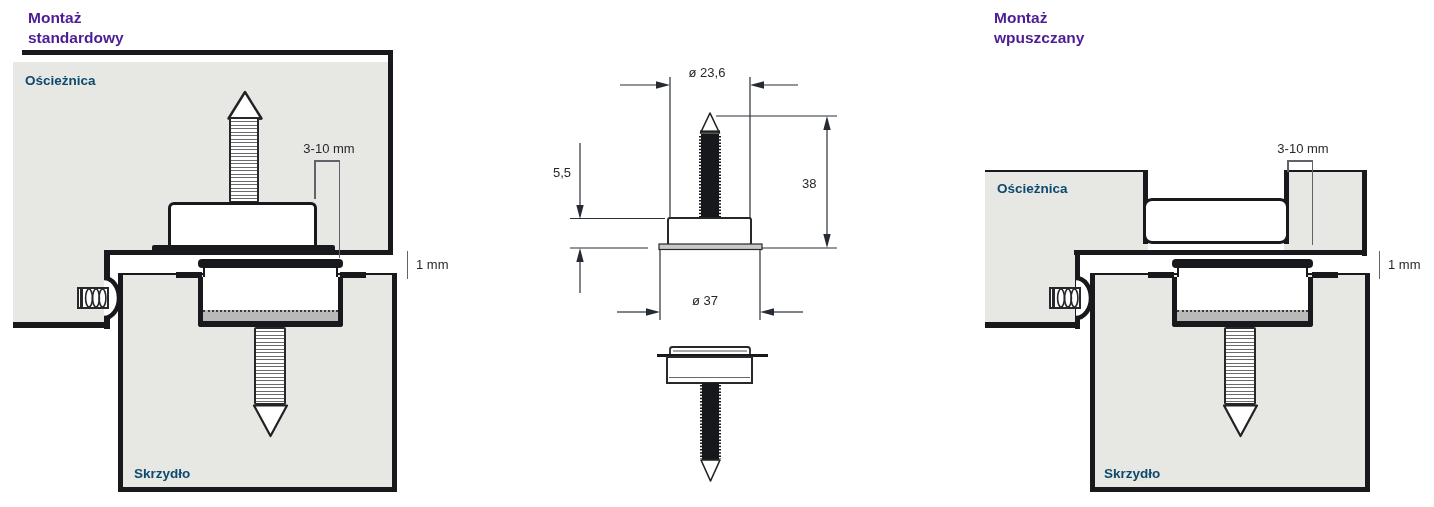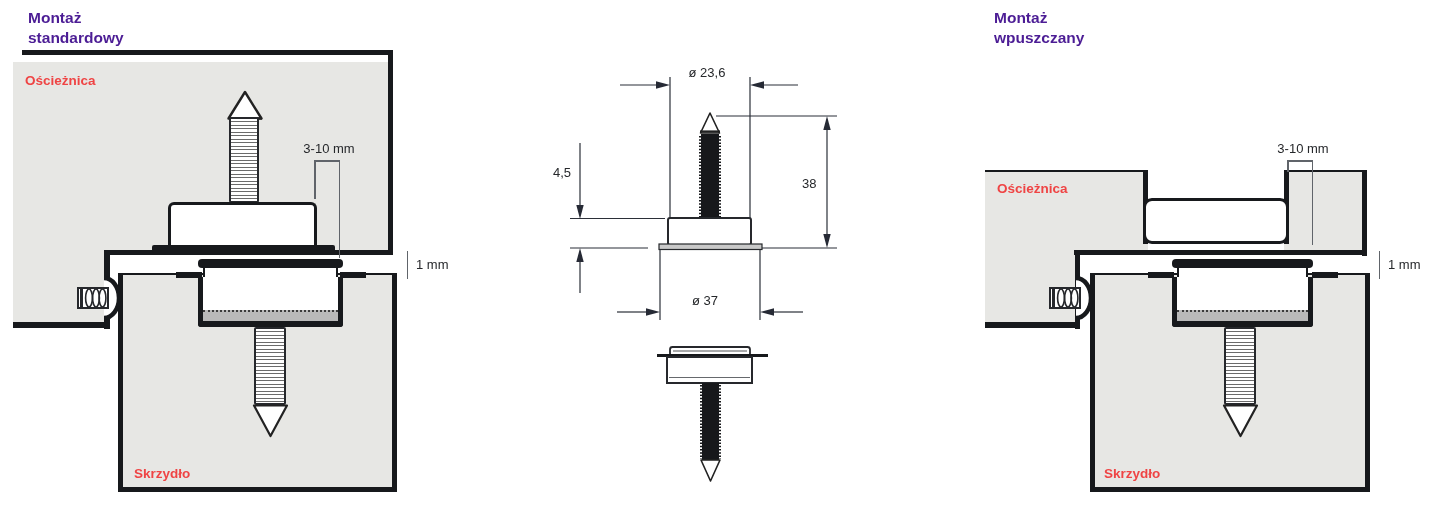--- a/index.html
+++ b/index.html
@@ -4,21 +4,21 @@
 <style>
   html,body{margin:0;padding:0;background:#ffffff;}
   #stage{position:relative;width:1434px;height:507px;background:#ffffff;overflow:hidden;
          font-family:"Liberation Sans", sans-serif;}
   #stage *{box-sizing:border-box;}
   .abs{position:absolute;}
   .gray{background:#e7e7e4;}
   .blk{background:#17191c;}
   .thin{background:#60646a;}
   .title{font-size:15.5px;font-weight:bold;line-height:20px;color:#4c1d95;white-space:pre-line;}
-  .part-label{font-size:13.5px;font-weight:bold;color:#ef4444;}
+  .part-label{font-size:13.5px;font-weight:bold;color:#0c4a6e;}
   .dim-text{font-size:13px;color:#26282b;white-space:nowrap;}
   .ctr{transform:translateX(-50%);}
   .catch-body{background:#fff;border:3px solid #17191c;border-bottom:none;border-radius:6px 6px 0 0;}
   .flange{background:#17191c;border-radius:2px;}
   .cap-bar{background:#17191c;border-radius:4px;}
   .neck{background:#fff;border-left:2.5px solid #17191c;border-right:2.5px solid #17191c;}
   .cup-body{background:#fff;border-left:5px solid #17191c;border-right:5px solid #17191c;border-bottom:6px solid #17191c;border-radius:0 0 3px 3px;}
   .cup-band{position:absolute;left:0;right:0;bottom:0;height:11px;background:#b9b9b9;border-top:2px dotted #3a3a3a;}
   .thread{background-color:#fff;border:2px solid #26282c;border-radius:2px;
           background-image:repeating-linear-gradient(to bottom,#ffffff 0px,#ffffff 2.4px,#6b6b6b 2.4px,#6b6b6b 3.5px);}
@@ -128,21 +128,21 @@
       <line x1="112" y1="295.5" x2="223" y2="295.5" stroke="#17191c" stroke-width="3"></line>
       <rect x="122" y="297" width="85" height="26" fill="#ffffff" stroke="#26282c" stroke-width="2"></rect>
       <line x1="124" y1="317.5" x2="205" y2="317.5" stroke="#55585c" stroke-width="0.9"></line>
       <rect x="157" y="323" width="17" height="78" fill="#17181b"></rect>
       <line x1="156" y1="325" x2="156" y2="399" stroke="#17181b" stroke-width="2" stroke-dasharray="1.5,1.7"></line>
       <line x1="175" y1="325" x2="175" y2="399" stroke="#17181b" stroke-width="2" stroke-dasharray="1.5,1.7"></line>
       <polygon points="156,400 175,400 165.5,421" fill="#ffffff" stroke="#222222" stroke-width="1.6" stroke-linejoin="round"></polygon>
     </g>
   </svg>
   <div class="abs dim-text ctr" style="left:707px;top:65px;">ø 23,6</div>
-  <div class="abs dim-text" style="left:553px;top:165px;">4,5</div>
+  <div class="abs dim-text" style="left:553px;top:165px;">5,5</div>
   <div class="abs dim-text" style="left:802px;top:176px;">38</div>
   <div class="abs dim-text ctr" style="left:705px;top:293px;">ø 37</div>
 
   <div class="abs title" style="left:994px;top:8px;">Montaż
 wpuszczany</div>
 
   <div class="abs gray" style="left:985px;top:171px;width:382px;height:82px;"></div>
   <div class="abs gray" style="left:985px;top:253px;width:93px;height:70px;"></div>
   <div class="abs blk" style="left:985px;top:170px;width:160px;height:2px;"></div>
   <div class="abs blk" style="left:1287px;top:170px;width:80px;height:2px;"></div>

